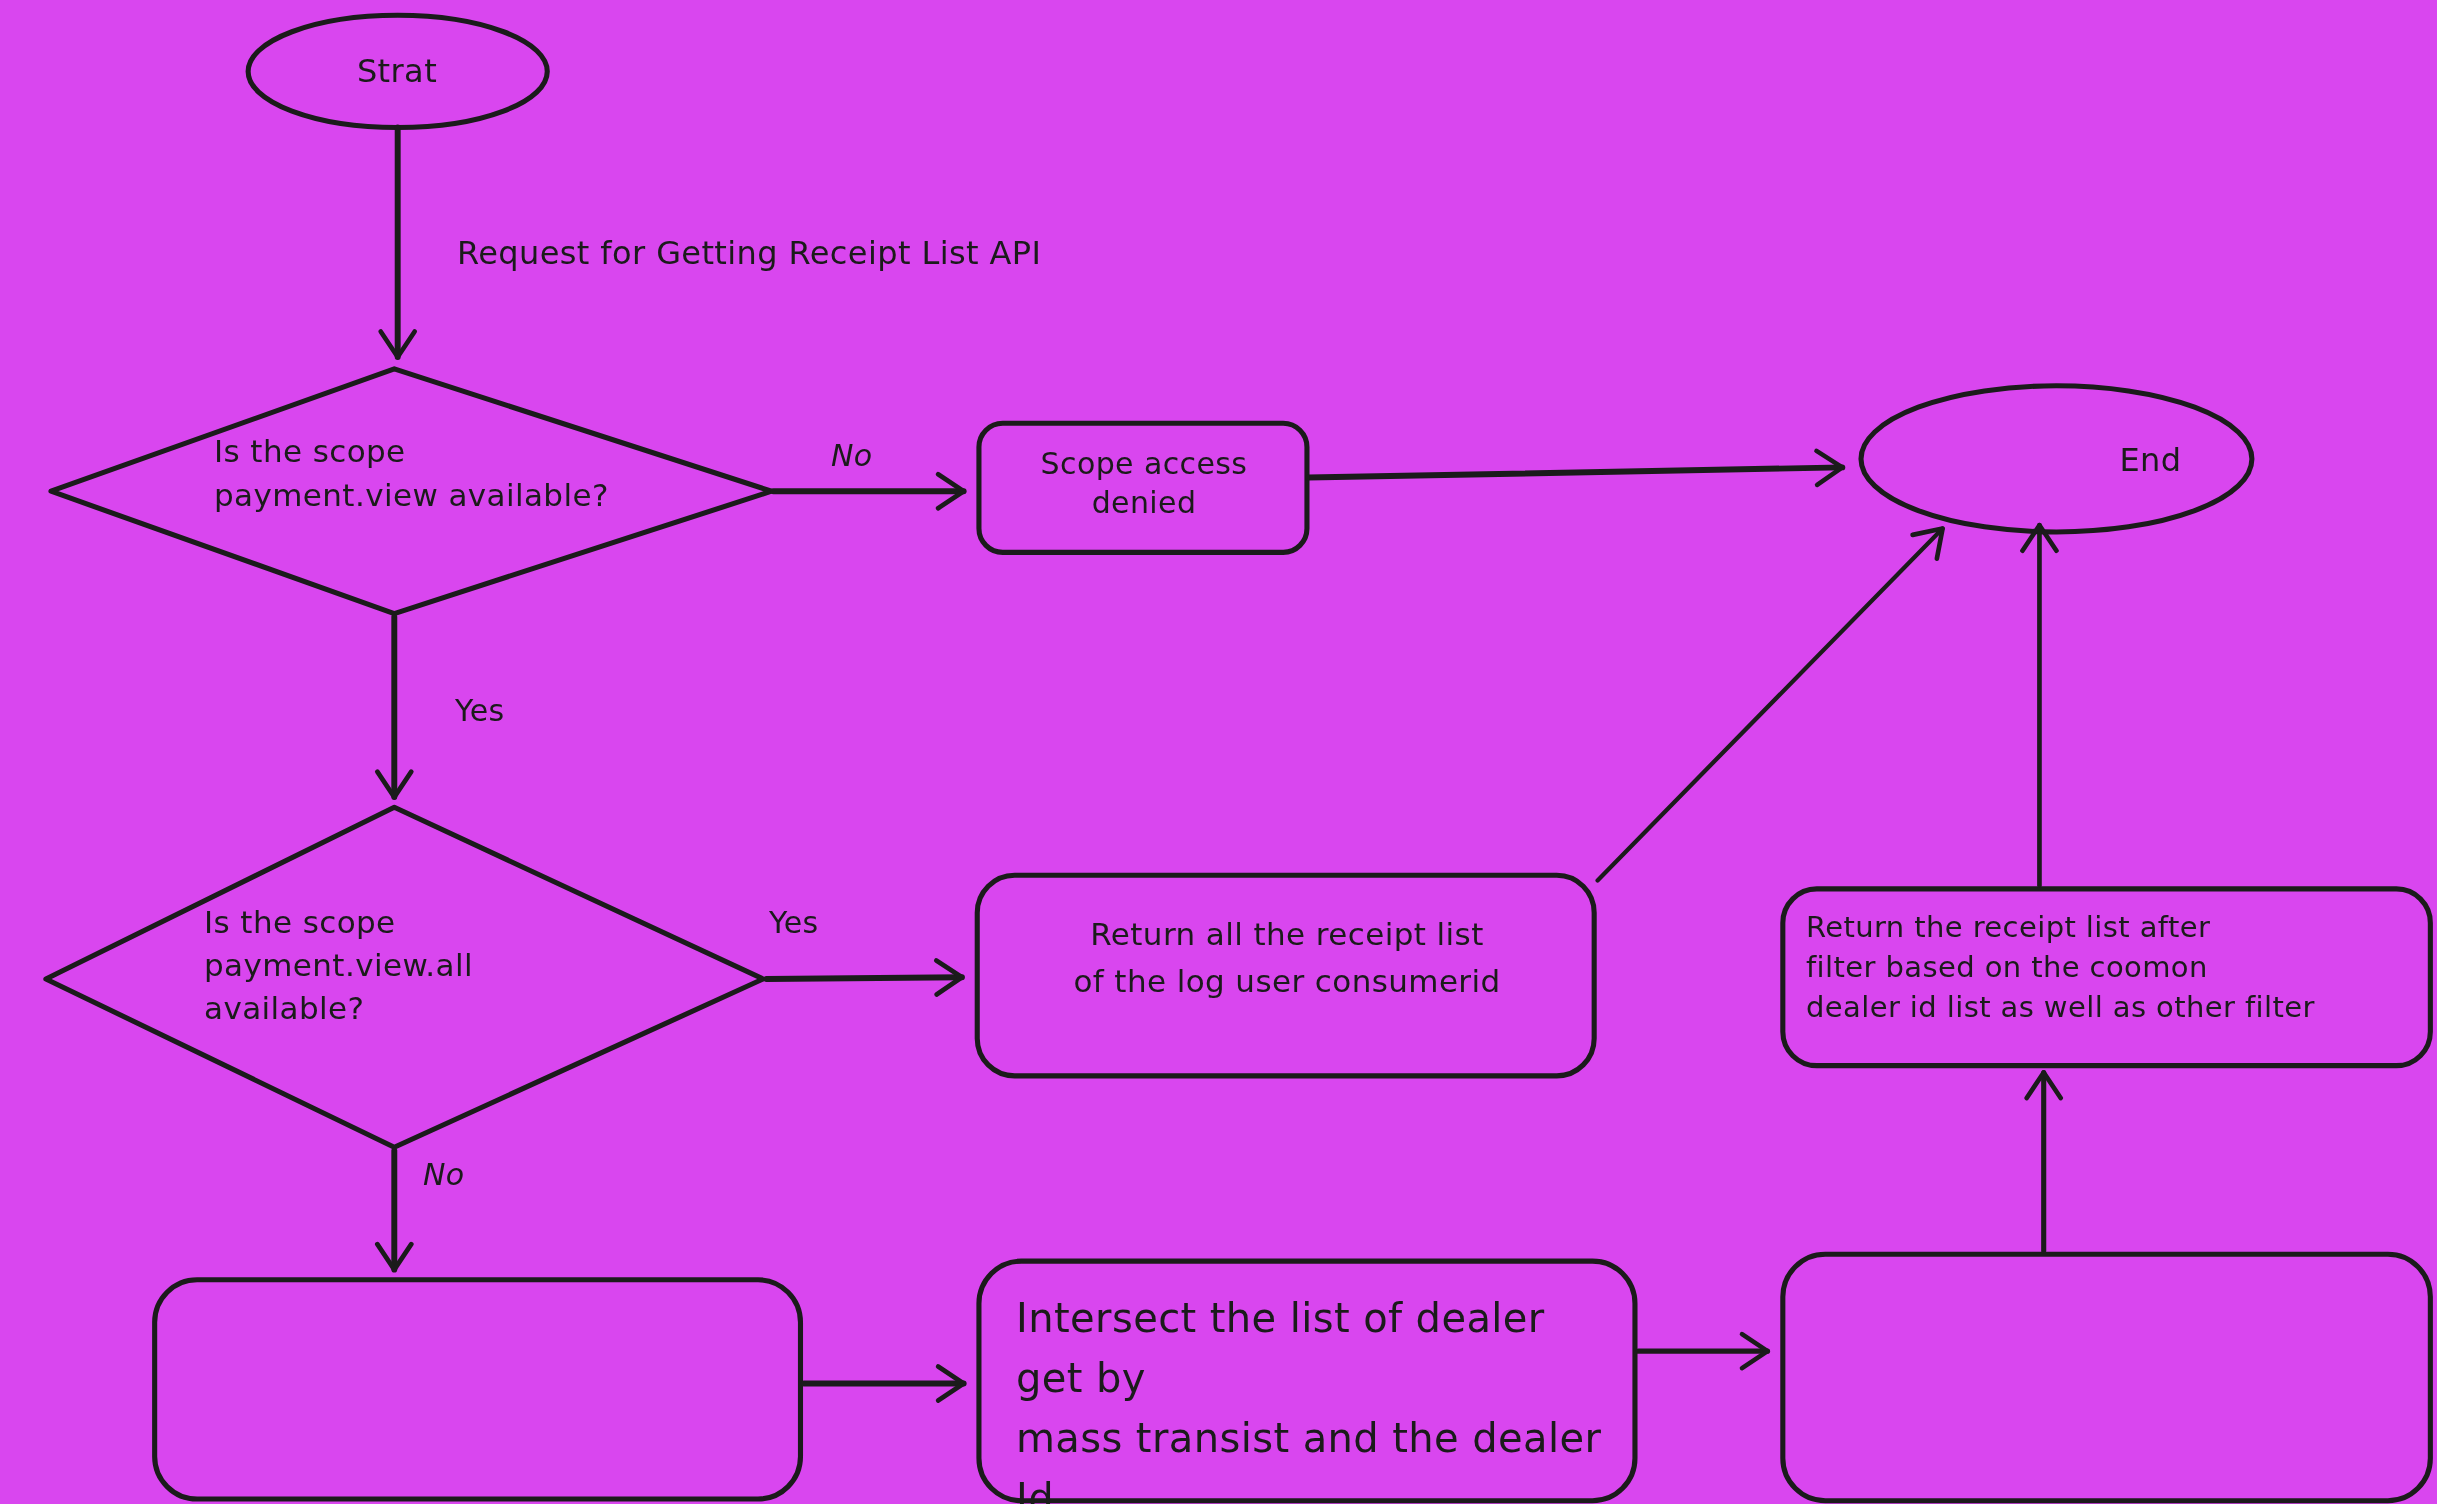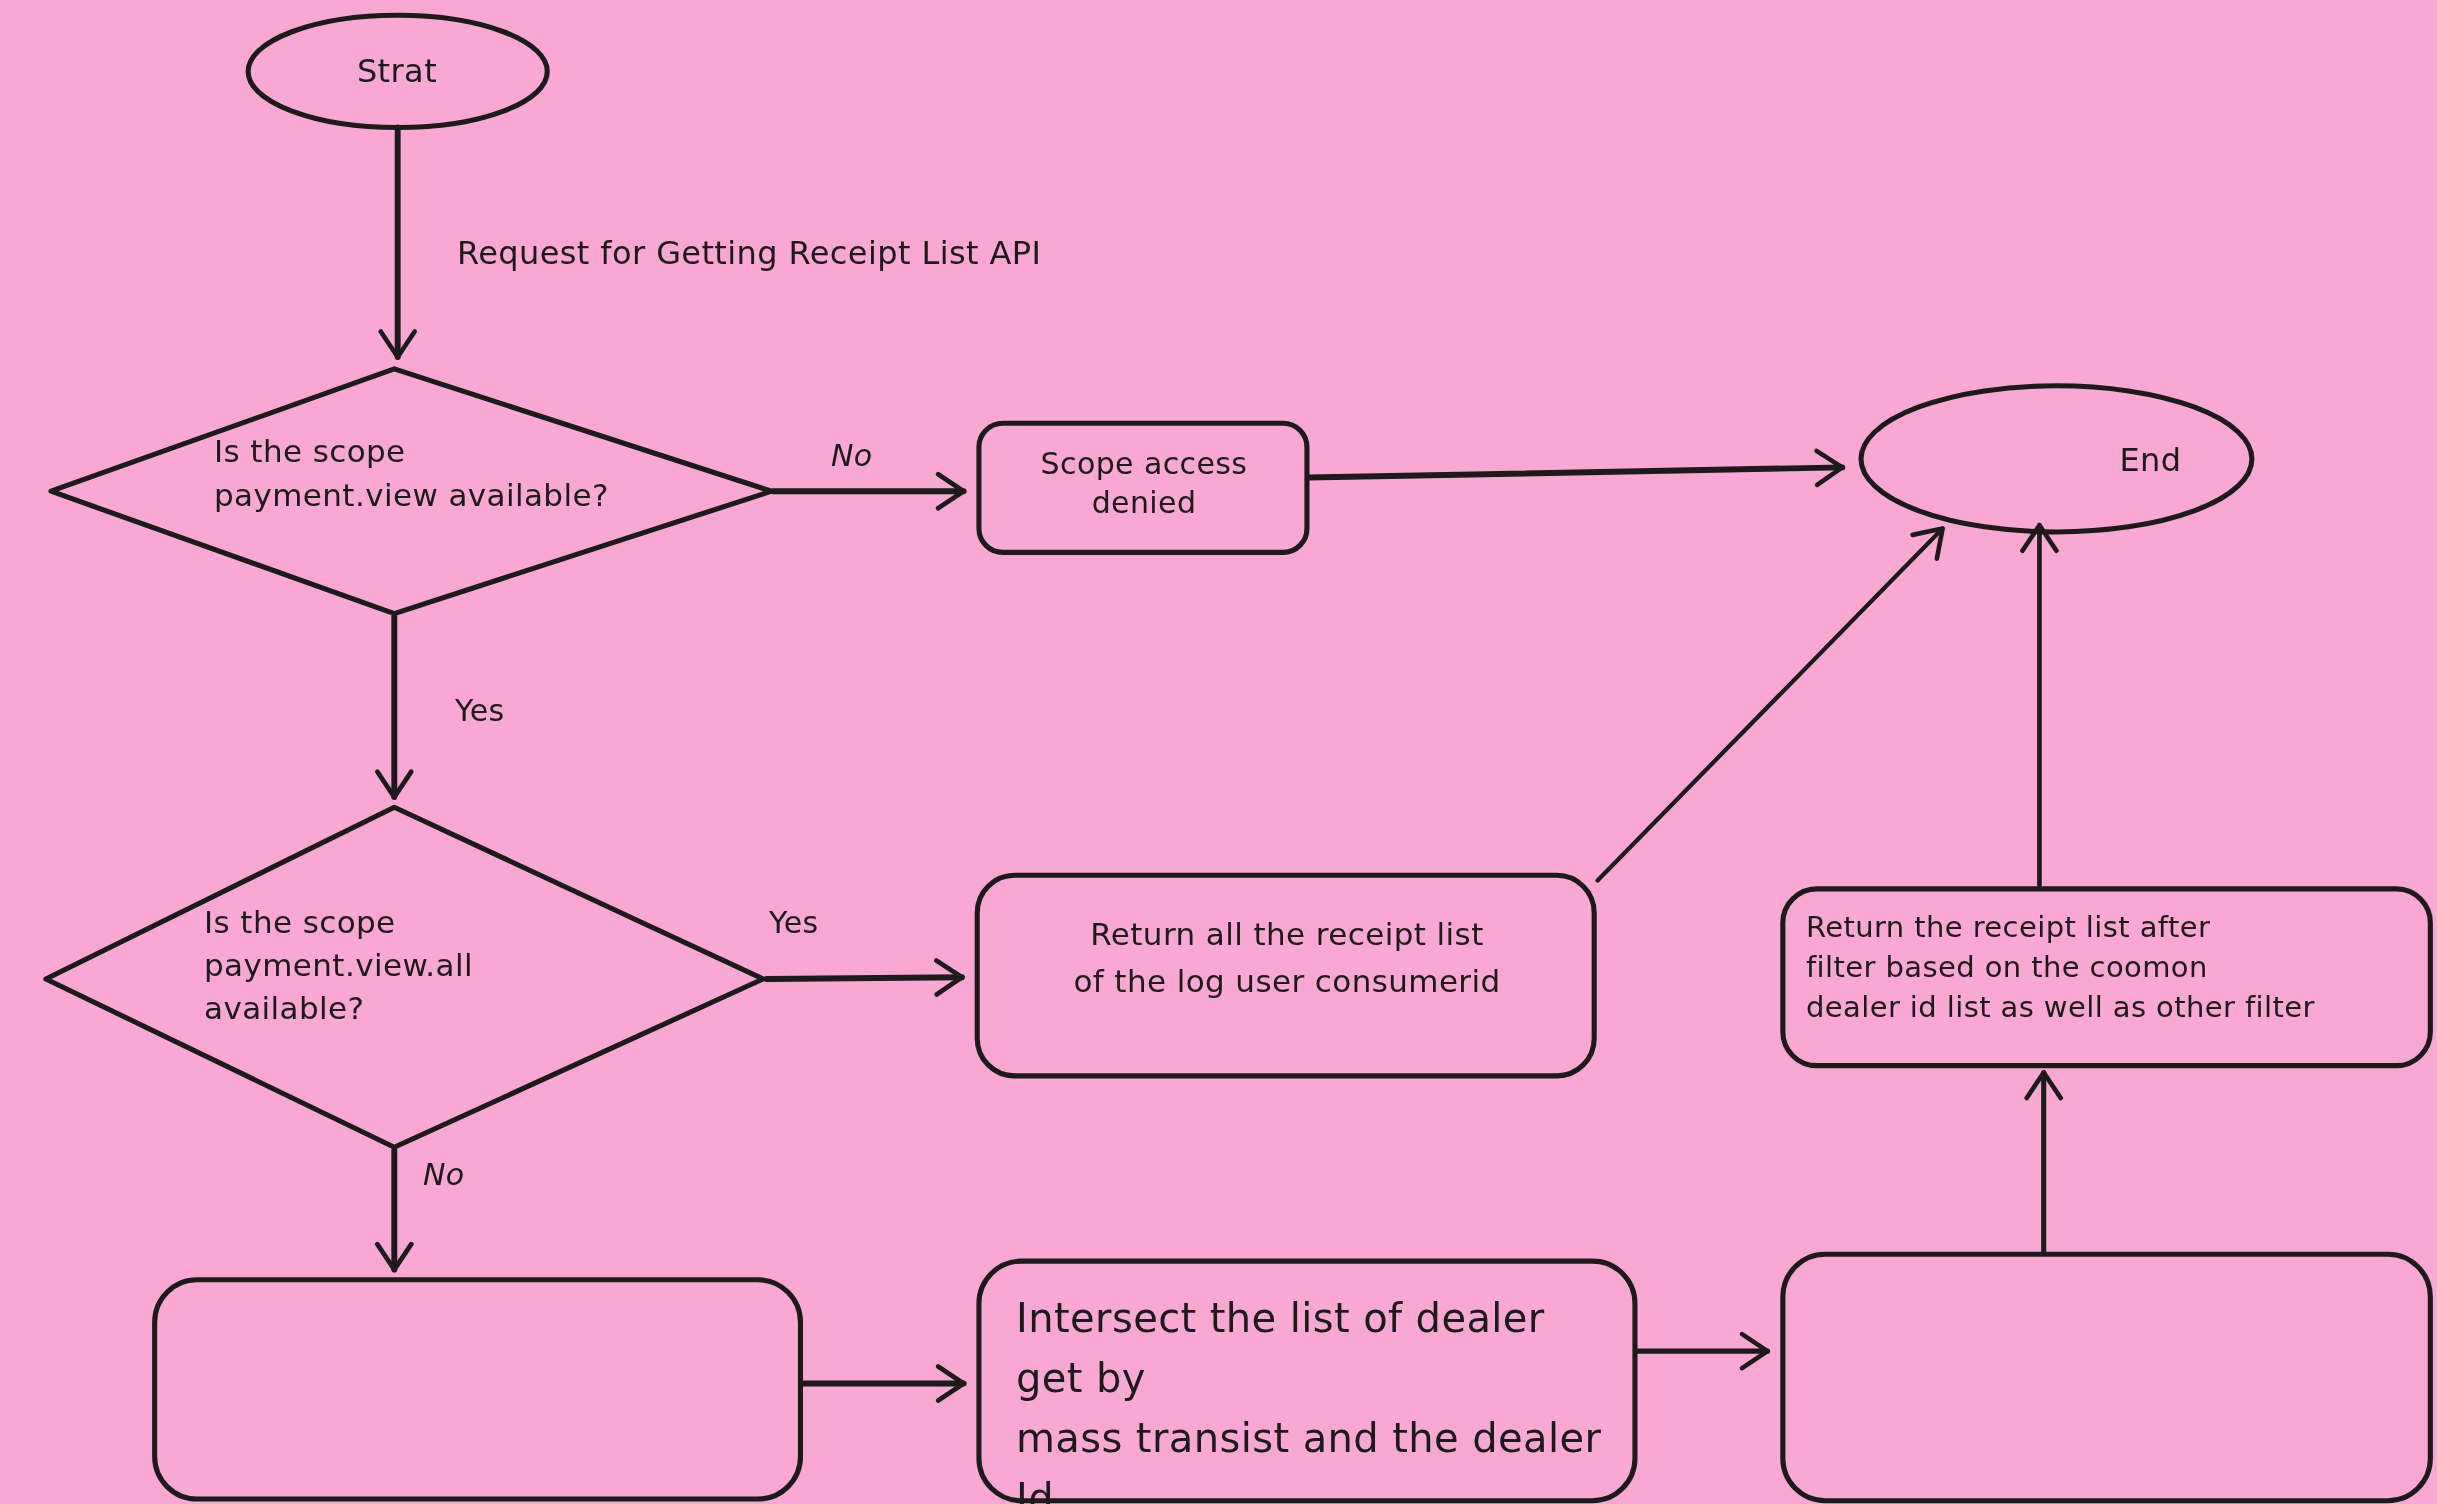--- a/index.html
+++ b/index.html
@@ -4,21 +4,21 @@
 <style>
   html, body {
     margin: 0;
     padding: 0;
     background: #ffffff;
   }
   #canvas {
     position: relative;
     width: 2438px;
     height: 1505px;
-    background: #f9a8d4;
+    background: #d946ef;
     font-family: "DejaVu Sans", "Liberation Sans", sans-serif;
     color: #1b1b1b;
     overflow: hidden;
   }
   #shapes {
     position: absolute;
     inset: 0;
   }
   .lbl {
     position: absolute;

